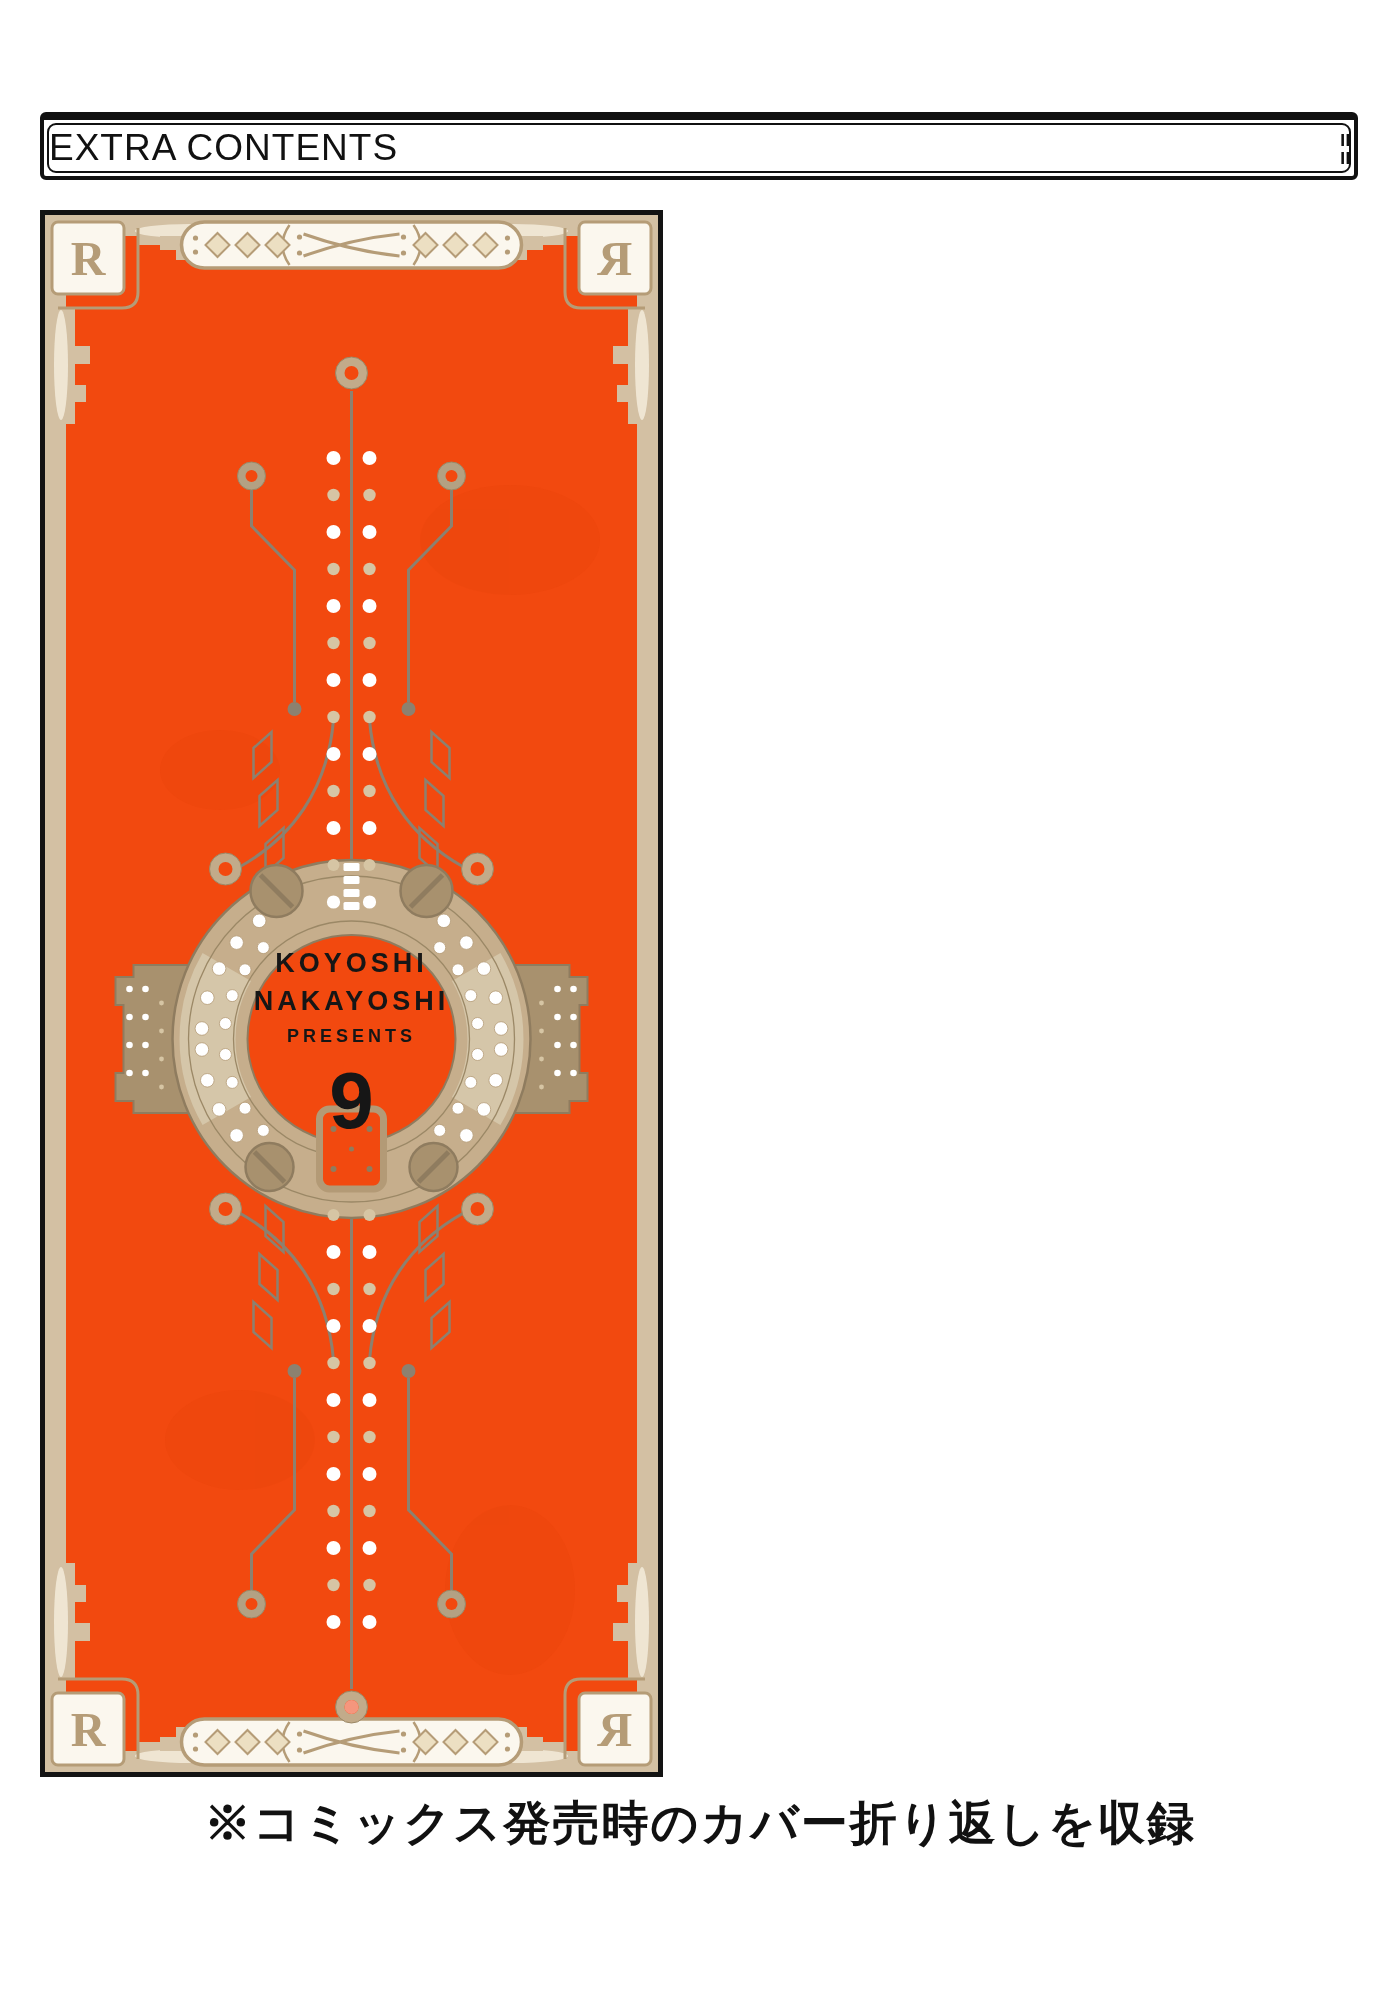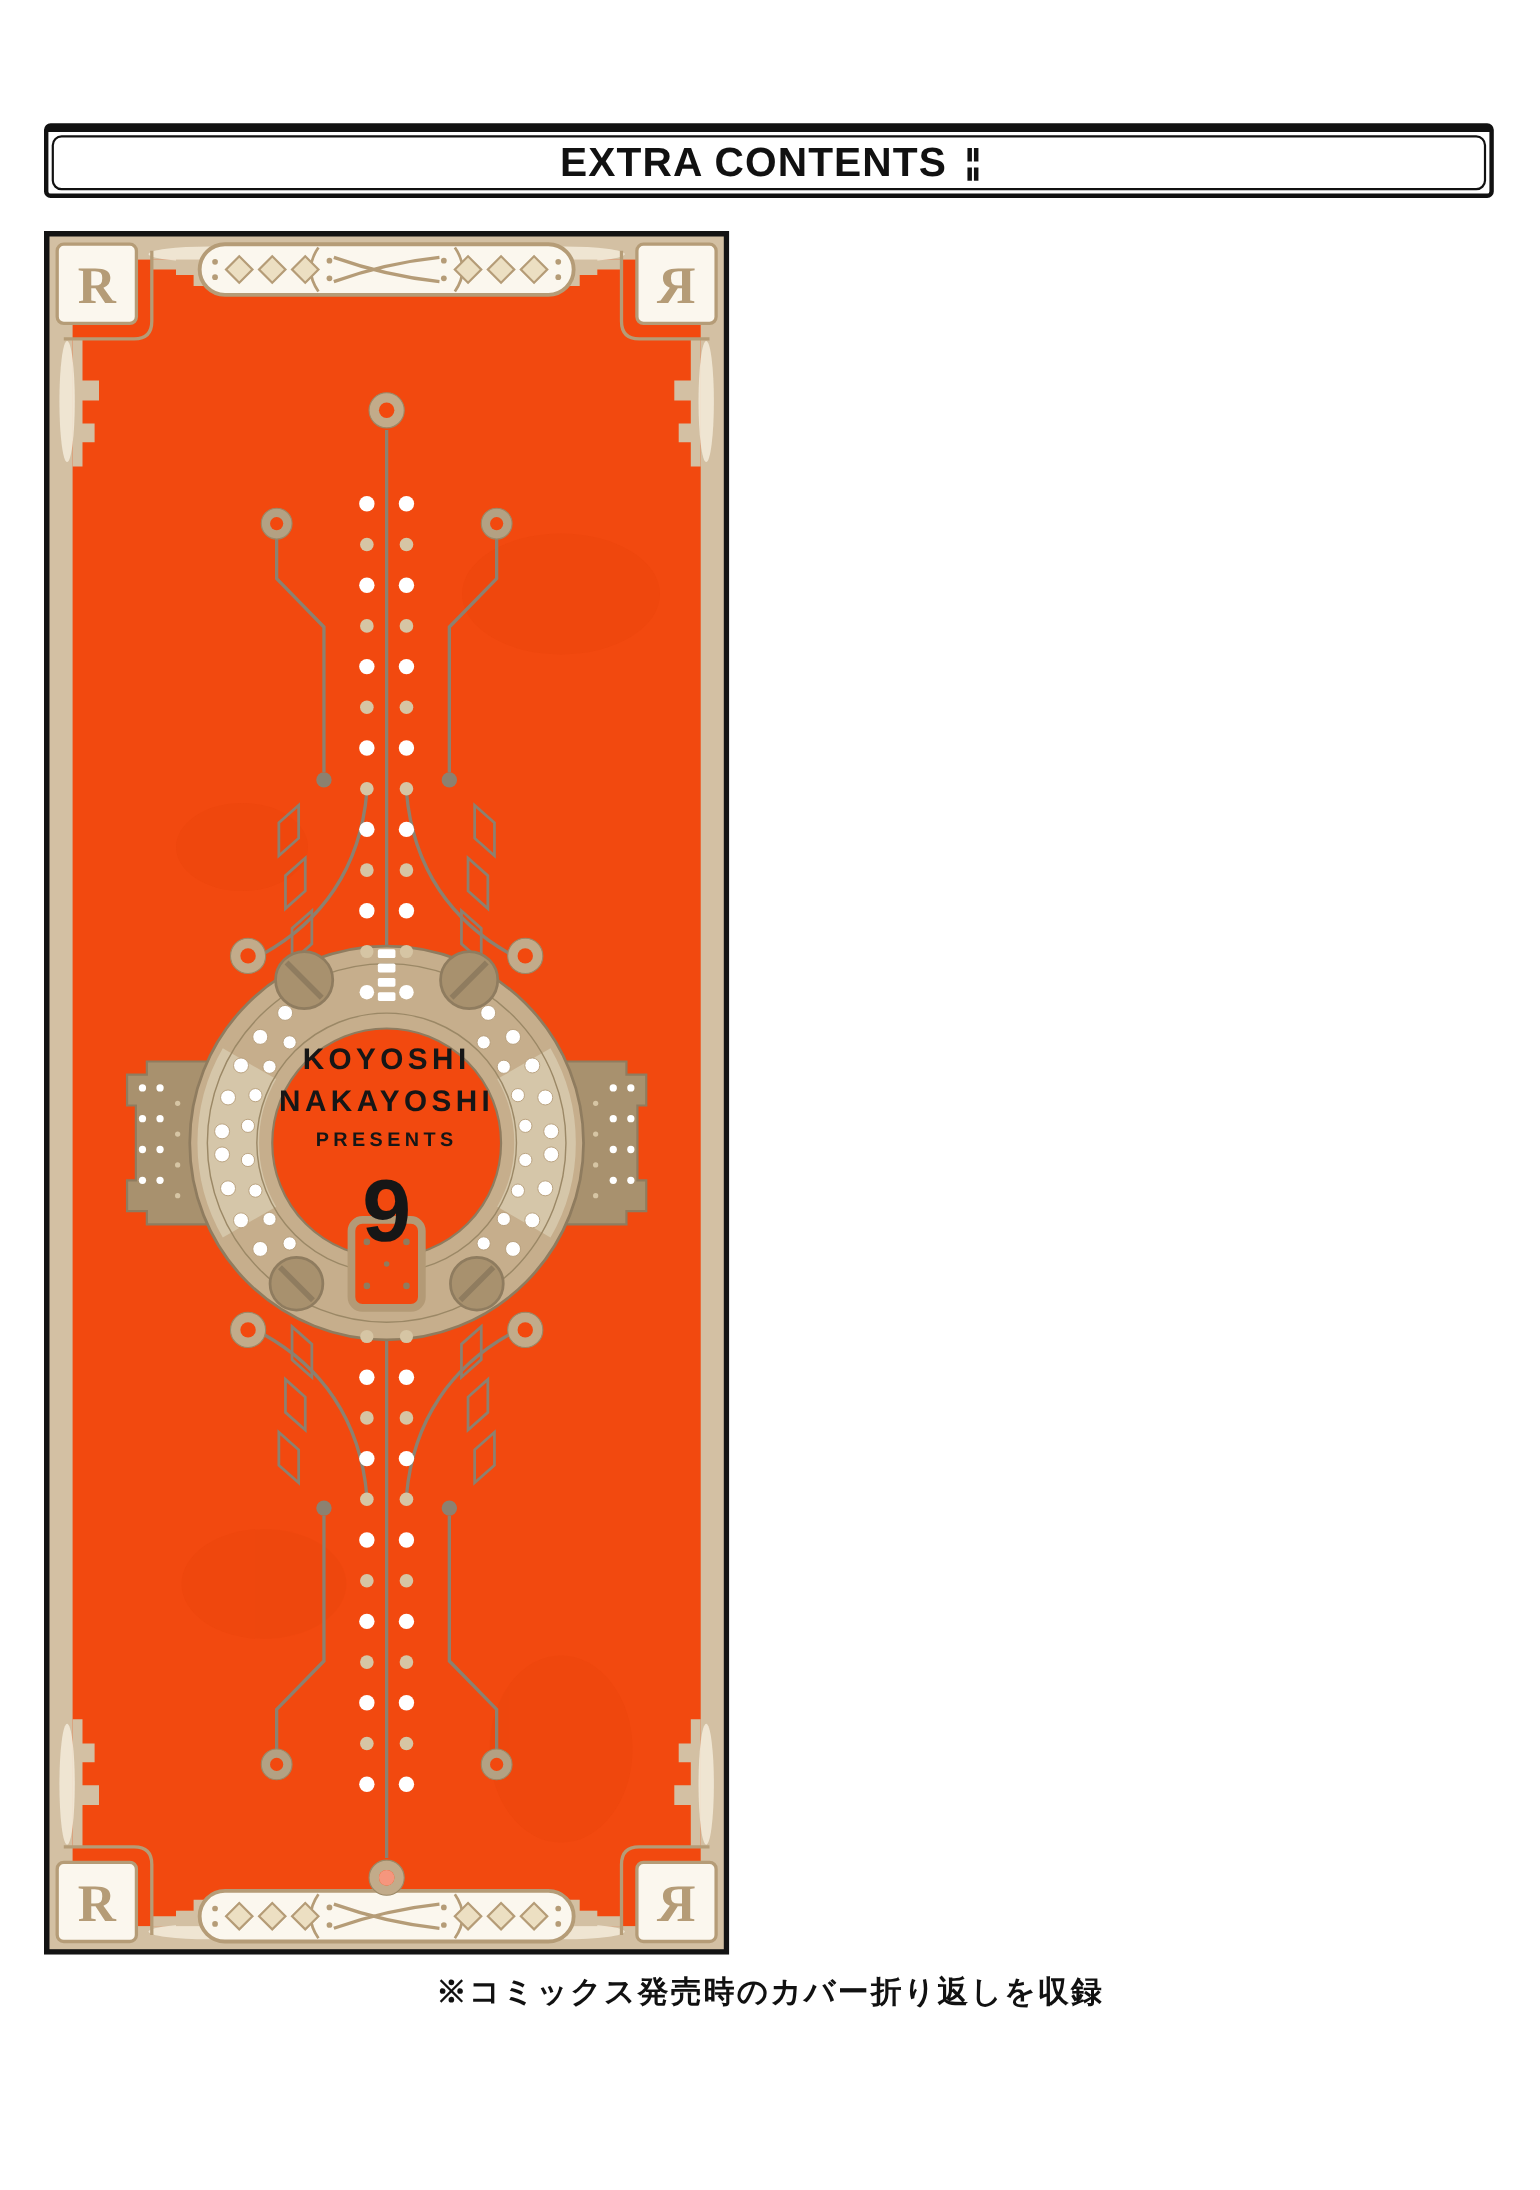--- a/index.html
+++ b/index.html
@@ -2,31 +2,31 @@
 <html><head>
 <meta charset="utf-8">
 <style>
   html,body{margin:0;padding:0;background:#ffffff;}
   .stage{position:relative;width:1400px;height:1991px;background:#ffffff;overflow:hidden;
          font-family:"Liberation Sans",sans-serif;}
   
   .banner{position:absolute;left:40px;top:112px;width:1318px;height:68px;
           border:4px solid #111;border-top-width:8px;border-radius:6px;box-sizing:border-box;background:#fff;}
   .banner-inner{position:absolute;inset:3px;border:2px solid #111;border-radius:9px;
-          display:flex;align-items:center;justify-content:center;gap:16px;
-          font-weight:bold;font-size:37px;color:#111;letter-spacing:1px;white-space:nowrap;}
+          display:flex;align-items:center;justify-content:space-between;gap:16px;
+          font-weight:normal;font-size:37px;color:#111;letter-spacing:1px;white-space:nowrap;}
   .banner-sep{font-size:32px;letter-spacing:-3px;transform:translateY(-2px);}
   
   .panel{position:absolute;top:210px;width:564px;height:1567px;}
   .panel-left{left:40px;}
   .panel-right{left:737px;}
   .panel-svg{display:block;width:623px;height:1567px;}
   
   .footer-note{position:absolute;top:1792px;left:0;width:100%;text-align:center;
-          font-family:"Liberation Serif",serif;font-weight:bold;font-size:28px;color:#111;
+          font-family:"Liberation Serif",serif;font-weight:bold;font-size:47px;color:#111;
           letter-spacing:2px;}
   
   .t-big{font-family:"Liberation Sans",sans-serif;font-weight:bold;font-size:27px;
          letter-spacing:4px;fill:#161616;text-anchor:middle;}
   .t-big2{font-family:"Liberation Sans",sans-serif;font-weight:bold;font-size:33px;
          letter-spacing:5px;fill:#161616;text-anchor:middle;}
   .t-presents{font-family:"Liberation Sans",sans-serif;font-weight:bold;font-size:18px;
          letter-spacing:4px;fill:#161616;text-anchor:middle;}
   .t-small{font-family:"Liberation Sans",sans-serif;font-weight:bold;font-size:17px;
          letter-spacing:2.5px;fill:#161616;text-anchor:middle;}

